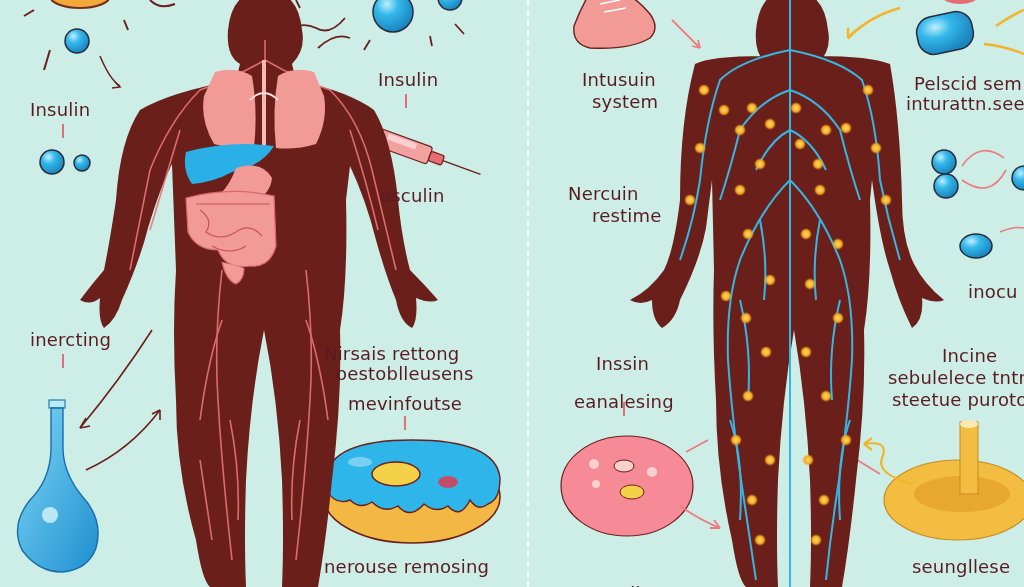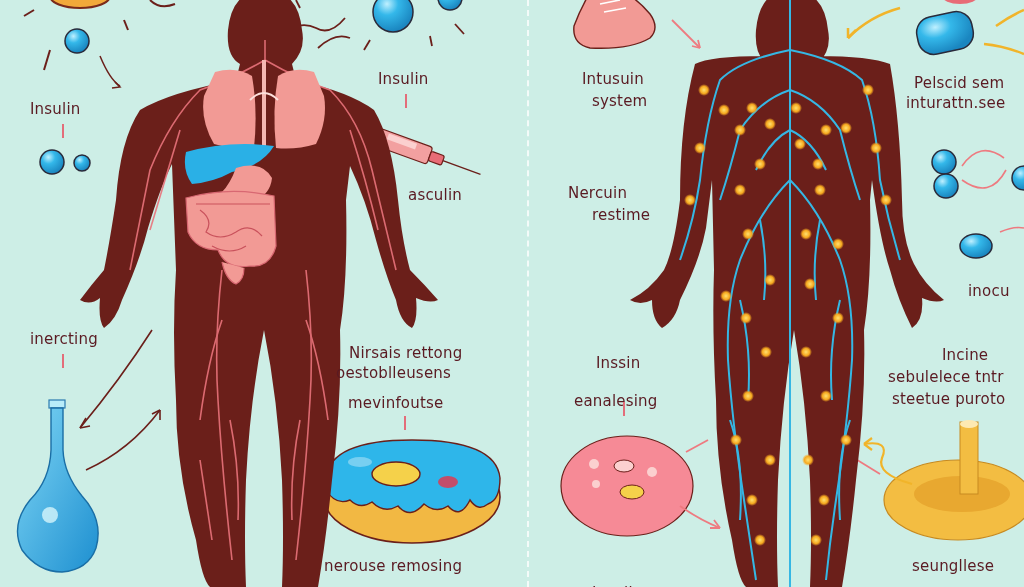--- a/index.html
+++ b/index.html
@@ -4,21 +4,21 @@
   <style>
     html, body { margin:0; padding:0; }
     body {
       width:1024px; height:587px; overflow:hidden;
       background:#cdeee6;
       font-family:"DejaVu Sans", sans-serif;
       position:relative;
     }
     .canvas { position:absolute; left:0; top:0; width:1024px; height:587px; }
     .label {
-      position:absolute; color:#5a1a22; font-size:15px; line-height:19px;
+      position:absolute; color:#5a1a22; font-size:18px; line-height:19px;
       text-align:center; white-space:nowrap; letter-spacing:0.2px;
     }
     .label.left { text-align:center; }
     .tick { position:absolute; width:2px; height:14px; background:#e36d7a; }
     .divider {
       position:absolute; left:527px; top:0; width:0; height:587px;
       border-left:2px dashed #f4fbf9;
     }
     svg { position:absolute; left:0; top:0; }
   </style>
@@ -247,26 +247,26 @@
   </svg>
 
   <div class="divider"></div>
 
   <div class="label" style="left:30px;top:100px;">Insulin</div>
   <div class="tick" style="left:62px;top:124px;"></div>
 
   <div class="label" style="left:378px;top:70px;">Insulin</div>
   <div class="tick" style="left:405px;top:94px;"></div>
 
-  <div class="label" style="left:380px;top:186px;padding-left:28px;">asculin</div>
+  <div class="label" style="left:380px;top:186px;">asculin</div>
 
   <div class="label" style="left:30px;top:330px;">inercting</div>
   <div class="tick" style="left:62px;top:354px;"></div>
 
-  <div class="label" style="left:349px;top:344px;text-align:center;">Nirsais rettong</div>
+  <div class="label" style="left:324px;top:344px;text-align:center;">Nirsais rettong</div>
   <div class="label" style="left:336px;top:364px;">oestoblleusens</div>
   <div class="label" style="left:348px;top:394px;">mevinfoutse</div>
   <div class="tick" style="left:404px;top:416px;"></div>
 
   <div class="label" style="left:324px;top:557px;">nerouse remosing</div>
 
   <div class="label" style="left:582px;top:70px;">Intusuin</div>
   <div class="label" style="left:592px;top:92px;">system</div>
 
   <div class="label" style="left:568px;top:184px;">Nercuin</div>

